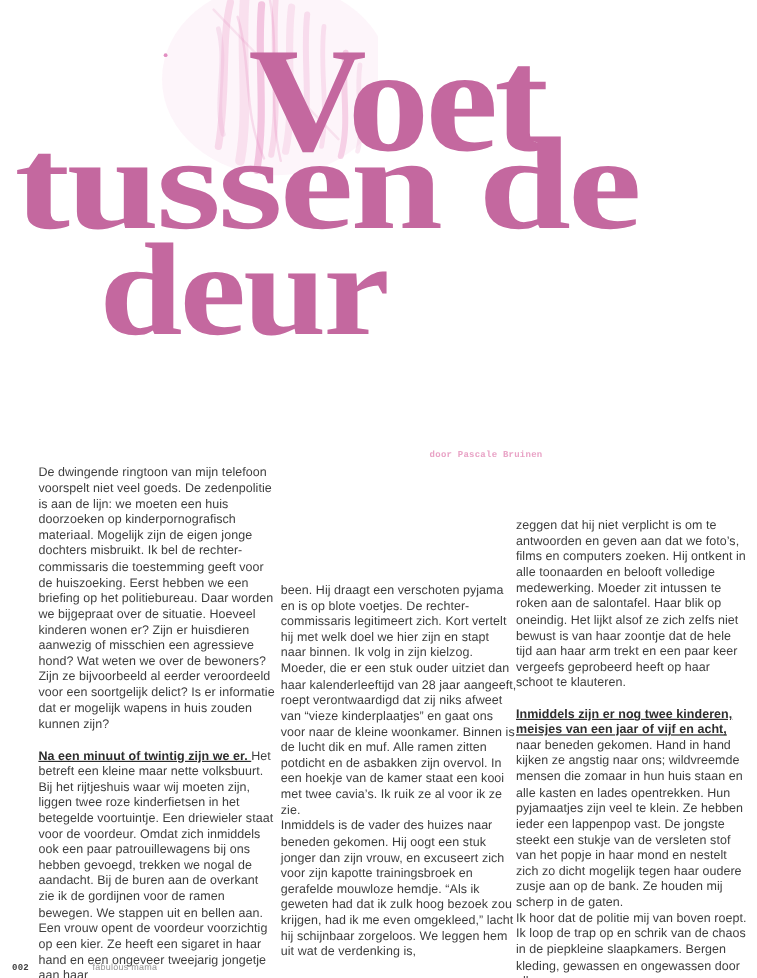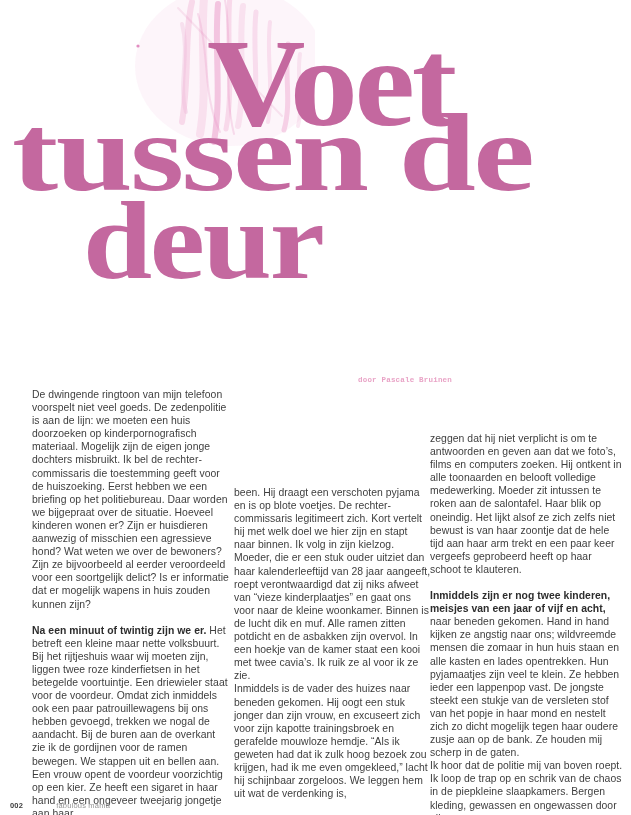--- a/index.html
+++ b/index.html
@@ -66,31 +66,31 @@
     line-height: 13.1px;
     letter-spacing: 0.05px;
     color: #3e3e3e;
     text-align: left;
   }
   #col-1 { left: 32px;  top: 388px; }
   #col-2 { left: 234px; top: 486px; }
   #col-3 { left: 430px; top: 432px; width: 194px; }
   .body-p { margin: 0; }
   .body-p.gap { margin-top: 13px; }
-  .body-p strong { color: #2d2d2d; }
+  .body-p strong { color: #2d2d2d; text-decoration: underline; }
 
   
   .footer {
     position: absolute;
     left: 10px;
     top: 801px;
     font-size: 7.5px;
     letter-spacing: 0.2px;
   }
-  .page-num { font-weight: 700; color: #3c3c3c; margin-right: 4px; }
+  .page-num { font-weight: 700; color: #3c3c3c; margin-right: 24px; font-family: Liberation Mono, monospace; }
   .mag-name { color: #969696; margin-left: 29px; }
 </style>
 </head>
 <body>
 
 <div class="page">
 
   <svg class="scribble" width="185" height="158" viewBox="0 0 185 158" xmlns="http://www.w3.org/2000/svg">
     <ellipse cx="100" cy="72" rx="95" ry="80" fill="#fdf4f9" opacity="0.9"></ellipse>
     <g fill="none" stroke-linecap="round">

